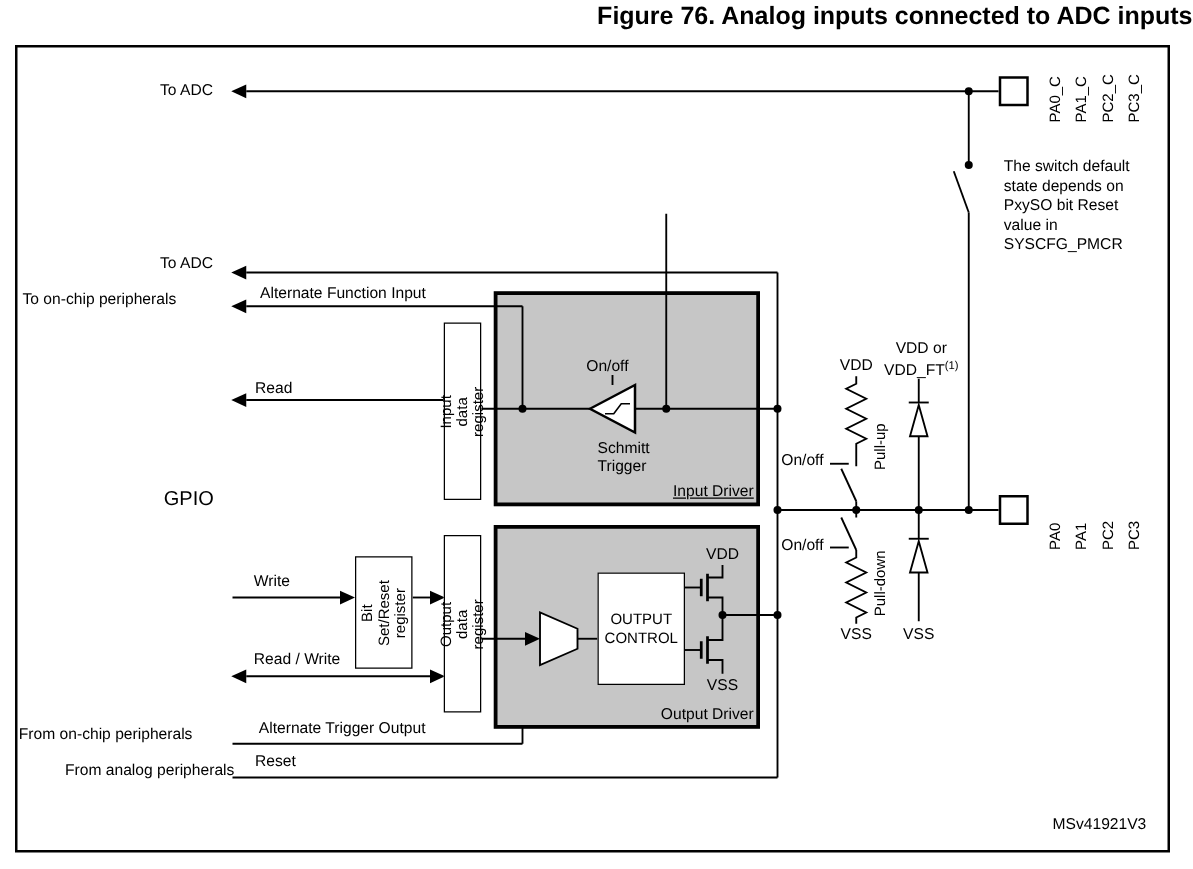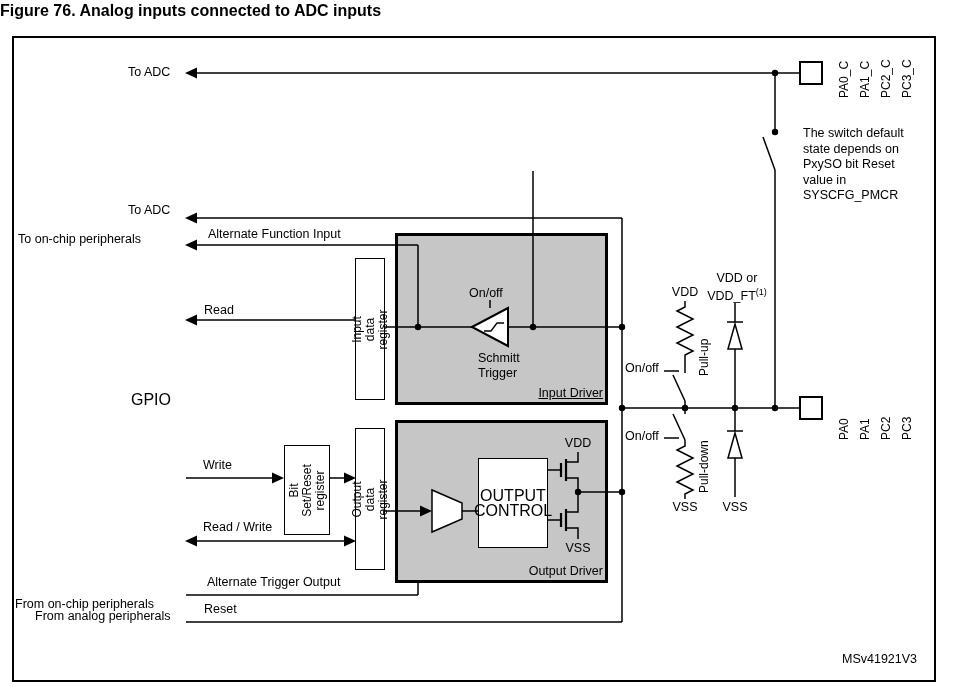--- a/index.html
+++ b/index.html
@@ -1,19 +1,19 @@
 <!DOCTYPE html>
 <html><head>
 <meta charset="utf-8">
 <style>
   html,body{margin:0;padding:0;background:#fff;}
   .stage{position:relative;width:954px;height:695px;background:#fff;color:#000;
          font-family:"Liberation Sans",sans-serif;overflow:hidden;}
-  .title{position:absolute;left:0;top:2px;width:100%;text-align:left;
-         font-size:16px;font-weight:bold;z-index:10;}
+  .title{position:absolute;left:0;top:2px;width:100%;text-align:right;
+         font-size:20px;font-weight:bold;z-index:10;}
   .frame{position:absolute;left:12px;top:36px;width:924px;height:646px;
          border:2px solid #000;box-sizing:border-box;z-index:0;}
   .gray{position:absolute;background:#c6c6c6;border:3px solid #000;box-sizing:border-box;z-index:1;}
   .wbox{position:absolute;background:#fff;border:1.5px solid #000;box-sizing:border-box;
         display:flex;align-items:center;justify-content:center;z-index:6;}
   .wires{position:absolute;left:0;top:0;z-index:5;}
   .lbl{position:absolute;font-size:12.5px;line-height:14px;white-space:nowrap;z-index:10;}
   .pre{white-space:pre-line;}
   .it{font-style:italic;}
   .ctr{text-align:center;}
@@ -150,21 +150,21 @@
     <span class="rot">Input data register</span>
   </div>
   <div class="wbox" style="left:355px;top:428px;width:30px;height:142px;">
     <span class="rot">Output data register</span>
   </div>
   <div class="wbox" style="left:284px;top:445px;width:46px;height:90px;">
     <span class="rot">Bit Set/Reset
 register</span>
   </div>
   <div class="wbox" style="left:478px;top:458px;width:70px;height:90px;">
-    <span class="pre ctr" style="font-size:16px;line-height:15px;">OUTPUT
+    <span class="pre ctr" style="font-size:12px;line-height:15px;">OUTPUT
 CONTROL</span>
   </div>
 
   <div class="pad" style="left:799px;top:61px;"></div>
   <div class="pad" style="left:799px;top:396px;"></div>
 
   <div class="rlabel" style="left:837px;top:98px;">PA0_C</div>
   <div class="rlabel" style="left:858px;top:98px;">PA1_C</div>
   <div class="rlabel" style="left:879px;top:98px;">PC2_C</div>
   <div class="rlabel" style="left:900px;top:98px;">PC3_C</div>
@@ -178,23 +178,23 @@
   <div class="rlabel" style="left:697px;top:493px;">Pull-down</div>
 
   <div class="lbl" style="left:128px;top:65px;">To ADC</div>
   <div class="lbl" style="left:128px;top:203px;">To ADC</div>
   <div class="lbl" style="left:18px;top:232px;">To on-chip peripherals</div>
   <div class="lbl" style="left:208px;top:227px;">Alternate Function Input</div>
   <div class="lbl" style="left:204px;top:303px;">Read</div>
   <div class="lbl" style="left:131px;top:393px;font-size:16px;">GPIO</div>
   <div class="lbl" style="left:203px;top:458px;">Write</div>
   <div class="lbl" style="left:203px;top:520px;text-align:right;">Read / Write</div>
-  <div class="lbl" style="left:15px;top:580px;margin-top:17px;">From on-chip peripherals</div>
+  <div class="lbl" style="left:15px;top:580px;">From on-chip peripherals</div>
   <div class="lbl" style="left:207px;top:575px;">Alternate Trigger Output</div>
-  <div class="lbl" style="left:14px;top:609px;padding-left:21px;">From analog peripherals</div>
+  <div class="lbl" style="left:31px;top:609px;padding-left:21px;">From analog peripherals</div>
   <div class="lbl" style="left:204px;top:602px;">Reset</div>
 
   <div class="lbl pre" style="left:803px;top:126px;width:145px;line-height:15.5px;">The switch default
 state depends on
 PxySO bit Reset
 value in
 SYSCFG_PMCR</div>
 
   <div class="lbl" style="left:469px;top:286px;">On/off</div>
   <div class="lbl pre" style="left:478px;top:351px;line-height:15px;">Schmitt

